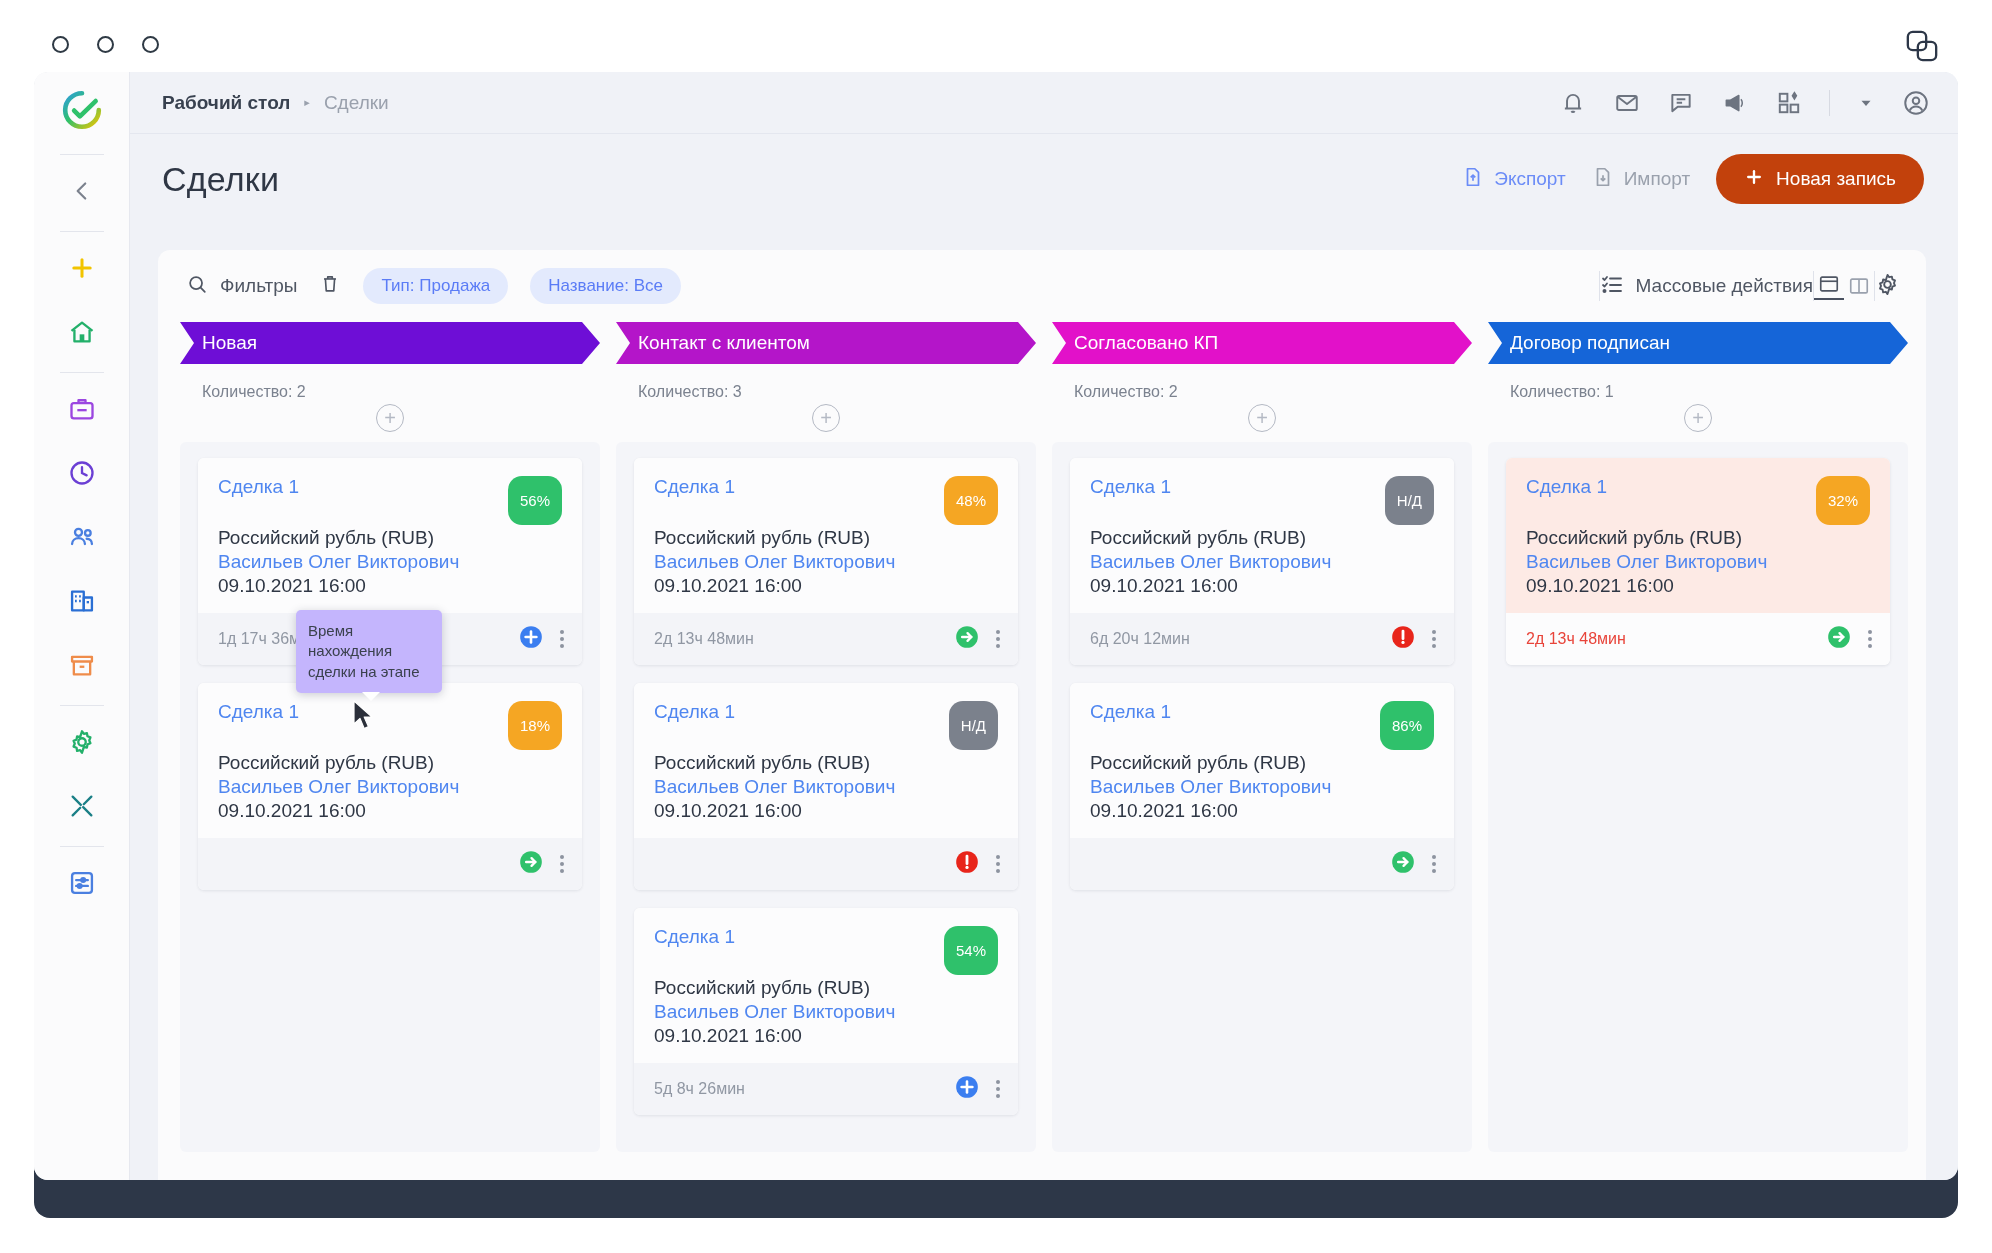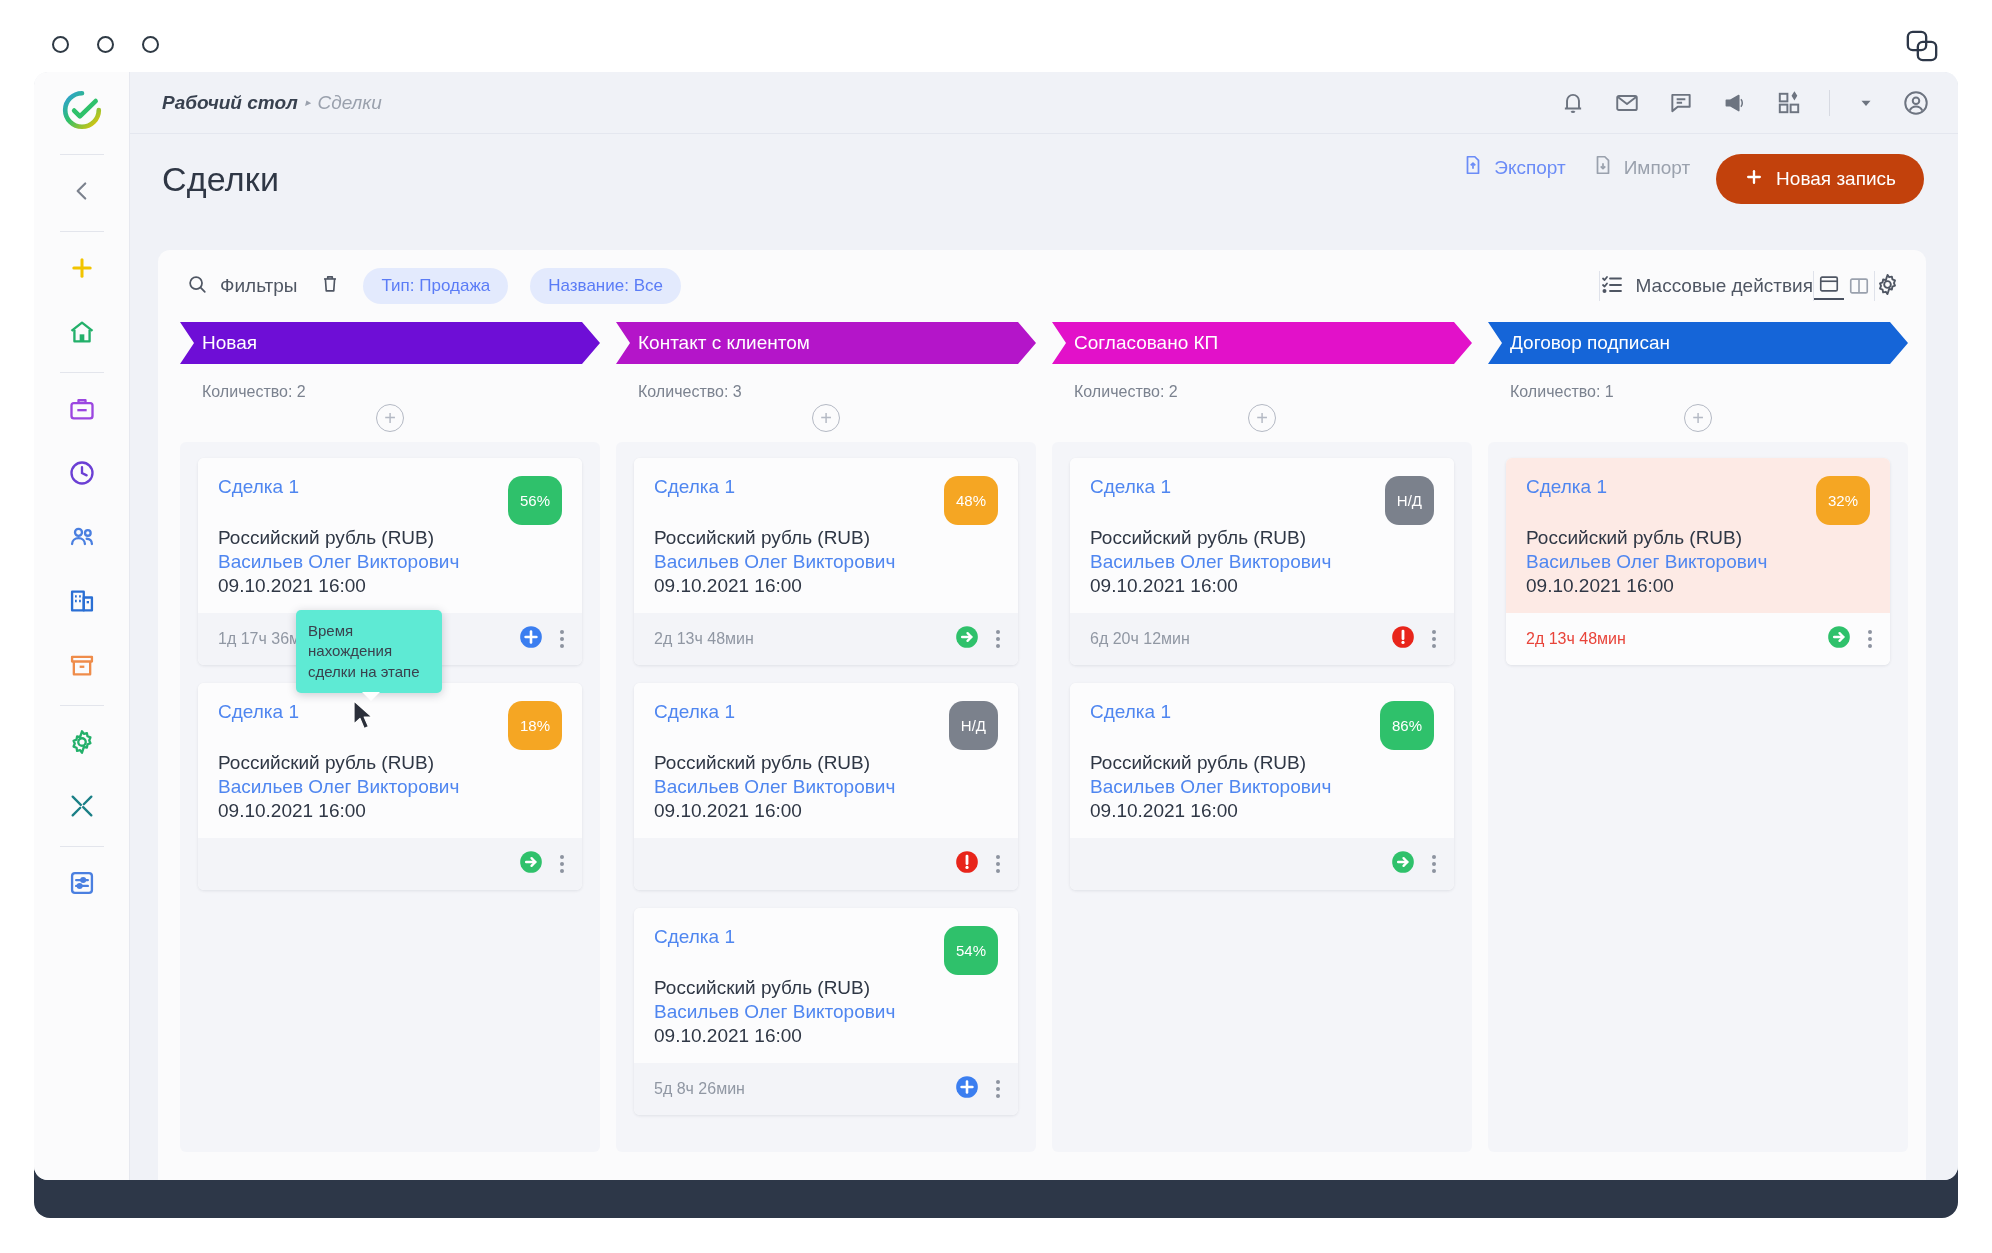--- a/index.html
+++ b/index.html
@@ -58,34 +58,34 @@
   .main {
     position: absolute; left: 96px; top: 0;
     width: 1828px; height: 1108px;
     background: #f0f2f7;
   }
   .topbar {
     position: relative; height: 62px; width: 100%;
     border-bottom: 1px solid #e4e7ef;
     display: flex; align-items: center;
   }
-  .breadcrumb { display: flex; align-items: center; gap: 7px; margin-left: 32px; font-style: italic; }
+  .breadcrumb { display: flex; align-items: center; gap: 14px; margin-left: 32px; }
   .bc-root { font-size: 19px; font-weight: 700; color: #38414f; }
   .bc-sep { font-size: 11px; color: #9aa1ad; }
   .bc-cur { font-size: 19px; color: #9aa1ad; }
   .top-icons { position: absolute; right: 28px; display: flex; align-items: center; gap: 26px; }
   .ticon { width: 28px; height: 28px; color: #6d7480; display:flex; align-items:center; justify-content:center; }
   .tdiv { width: 1px; height: 26px; background: #d7dae2; }
   .caret-btn { width: 20px; height: 20px; display:flex;align-items:center;justify-content:center; }
   
   .page-head {
     position: relative; height: 90px; display: flex; align-items: center;
   }
   .page-title { margin-left: 32px; font-size: 34px; font-weight: 400; color: #2f3745; letter-spacing: .2px; }
-  .head-actions { position: absolute; right: 34px; display: flex; align-items: flex-start; gap: 26px; }
+  .head-actions { position: absolute; right: 34px; display: flex; align-items: center; gap: 26px; }
   .link-btn { display: flex; align-items: center; gap: 10px; font-size: 19px; cursor: pointer; }
   .link-blue { color: #6b8cf7; }
   .link-gray { color: #9aa1ad; }
   .primary-btn {
     display: flex; align-items: center; gap: 12px;
     background: #c2410c; color: #fff;
     border-radius: 26px; height: 50px; padding: 0 28px;
     font-size: 19px; cursor: pointer;
   }
   
@@ -152,21 +152,21 @@
   }
   .card.highlight .card-foot { background: #fcfcfd; }
   .foot-time { font-size: 16px; color: #9097a3; }
   .foot-time.red { color: #e8443a; }
   .foot-icons { display: flex; align-items: center; gap: 16px; margin-left: auto; }
   .kebab { display: flex; flex-direction: column; gap: 3px; cursor: pointer; }
   .kebab i { width: 4px; height: 4px; border-radius: 50%; background: #8d93a0; display: block; }
   
   .tooltip {
     position: absolute; left: 166px; top: 538px; width: 146px;
-    background: #5eead4; border-radius: 5px;
+    background: #c4b5fd; border-radius: 5px;
     box-shadow: 0 2px 10px rgba(30,36,60,.22);
     padding: 11px 12px; font-size: 15px; color: #3a414d; line-height: 1.35;
     z-index: 40;
   }
   .tooltip:after {
     content: ""; position: absolute; bottom: -8px; left: 66px;
     border-left: 9px solid transparent; border-right: 9px solid transparent;
     border-top: 9px solid #ffffff;
   }
   .cursor { position: absolute; left: 222px; top: 628px; z-index: 50; }

